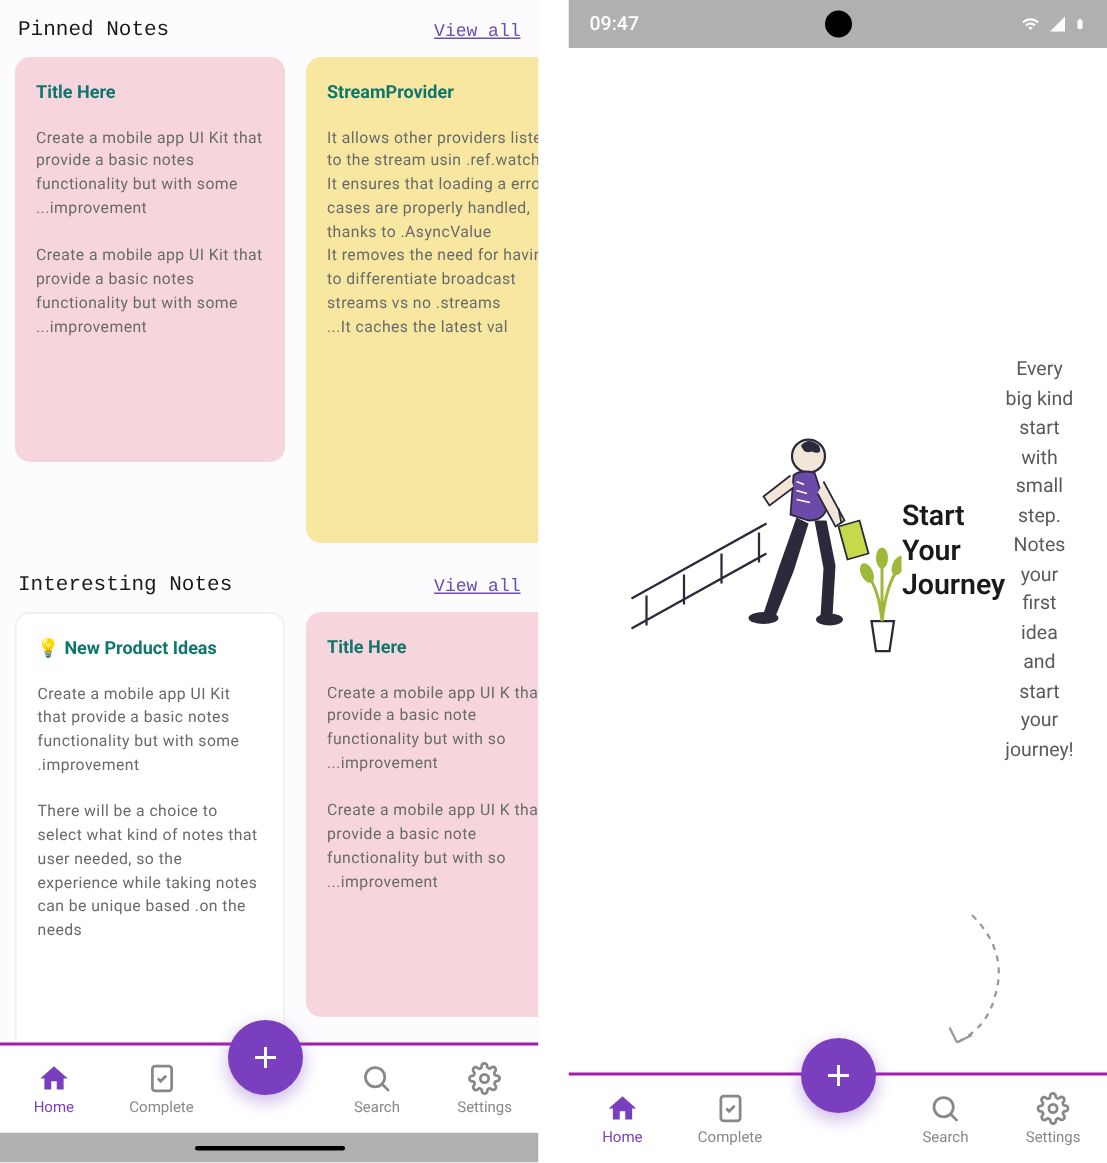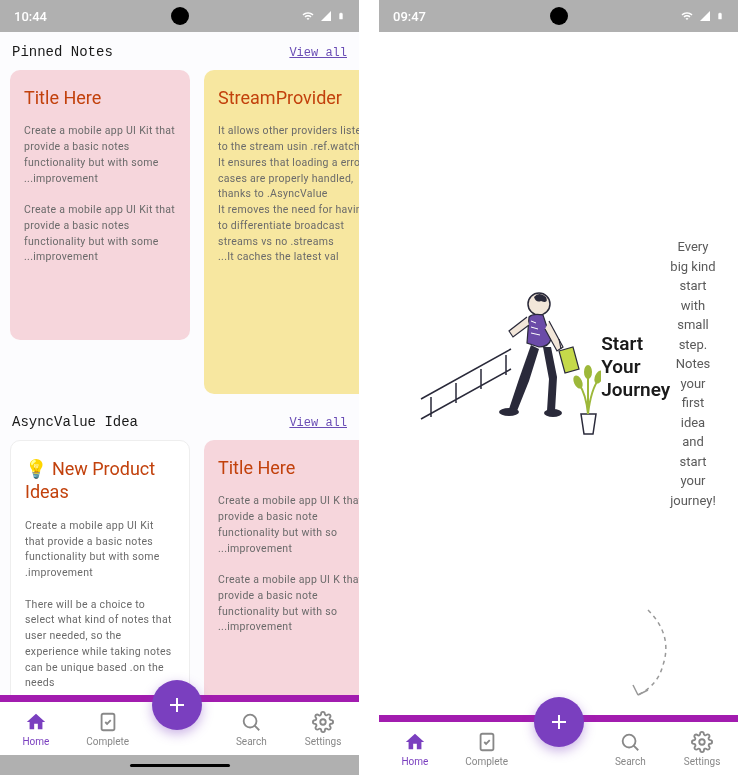--- a/index.html
+++ b/index.html
@@ -81,37 +81,37 @@
   .note-card {
     width: 180px;
     border-radius: 10px;
     padding: 16px 14px;
     flex-shrink: 0;
   }
   .note-pink { background: #f6d6dc; }
   .note-yellow { background: #f7e7a0; }
   .note-white { background: #ffffff; border: 1px solid #eee; }
   .note-title {
-    font-size: 18px;
-    font-weight: 400;
-    color: #c2410c;
+    font-size: 12px;
+    font-weight: 700;
+    color: #0f766e;
     margin-bottom: 14px;
     line-height: 1.3;
   }
   .note-body {
     font-size: 10.5px;
     color: #6a6a6a;
     line-height: 1.5;
     letter-spacing: 0.3px;
     white-space: pre-wrap;
   }
   .nav-bar {
     height: 60px;
     background: #fff;
-    border-top: 7px solid #a21caf;
+    border-top: 2px solid #a21caf;
     display: flex;
     justify-content: space-around;
     align-items: center;
     position: relative;
   }
   .nav-item {
     display: flex;
     flex-direction: column;
     align-items: center;
     gap: 3px;
@@ -202,35 +202,20 @@
     right: 60px;
     bottom: 10px;
     width: 60px;
     height: 100px;
   }
 </style>
 </head>
 <body>
 
 <div class="phone">
-  <div class="status-bar">
-    <span>10:44</span>
-    <div class="status-center"></div>
-    <div class="status-icons">
-      <svg width="14" height="12" viewBox="0 0 24 24" fill="#fff">
-          <path d="M1 9l2 2c4.97-4.97 13.03-4.97 18 0l2-2C16.93 2.93 7.07 2.93 1 9zm8 8l3 3 3-3c-1.65-1.66-4.34-1.66-6 0zm-4-4l2 2c2.76-2.76 7.24-2.76 10 0l2-2C15.14 9.14 8.87 9.14 5 13z"></path>
-        </svg>
-      <svg width="14" height="12" viewBox="0 0 24 24" fill="#fff">
-          <path d="M2 22h20V2z"></path>
-        </svg>
-      <svg width="8" height="14" viewBox="0 0 24 24" fill="#fff">
-          <path d="M15.67 4H14V2h-4v2H8.33C7.6 4 7 4.6 7 5.33v15.33C7 21.4 7.6 22 8.33 22h7.33c.74 0 1.34-.6 1.34-1.33V5.33C17 4.6 16.4 4 15.67 4z"></path>
-        </svg>
-    </div>
-  </div>
 
   <div class="content">
 
     <div class="section-header">
       <span class="section-title">Pinned Notes</span>
       <span class="view-all">View all</span>
     </div>
     <div class="notes-row">
       <div class="note-card note-pink" style="height:270px">
         <div class="note-title">Title Here</div>
@@ -241,21 +226,21 @@
       <div class="note-card note-yellow" style="height:324px">
         <div class="note-title">StreamProvider</div>
         <div class="note-body">It allows other providers listen to the stream usin .ref.watch
 It ensures that loading a error cases are properly handled, thanks to .AsyncValue
 It removes the need for having to differentiate broadcast streams vs no .streams
 ...It caches the latest val</div>
       </div>
     </div>
 
     <div class="section-header">
-      <span class="section-title">AsyncValue Idea</span>
+      <span class="section-title">Interesting Notes</span>
       <span class="view-all">View all</span>
     </div>
     <div class="notes-row">
       <div class="note-card note-white" style="height:350px">
         <div class="note-title">💡 New Product Ideas</div>
         <div class="note-body">Create a mobile app UI Kit that provide a basic notes functionality but with some .improvement
 
 There will be a choice to select what kind of notes that user needed, so the experience while taking notes can be unique based .on the needs</div>
       </div>
       <div class="note-card note-pink" style="height:270px">

